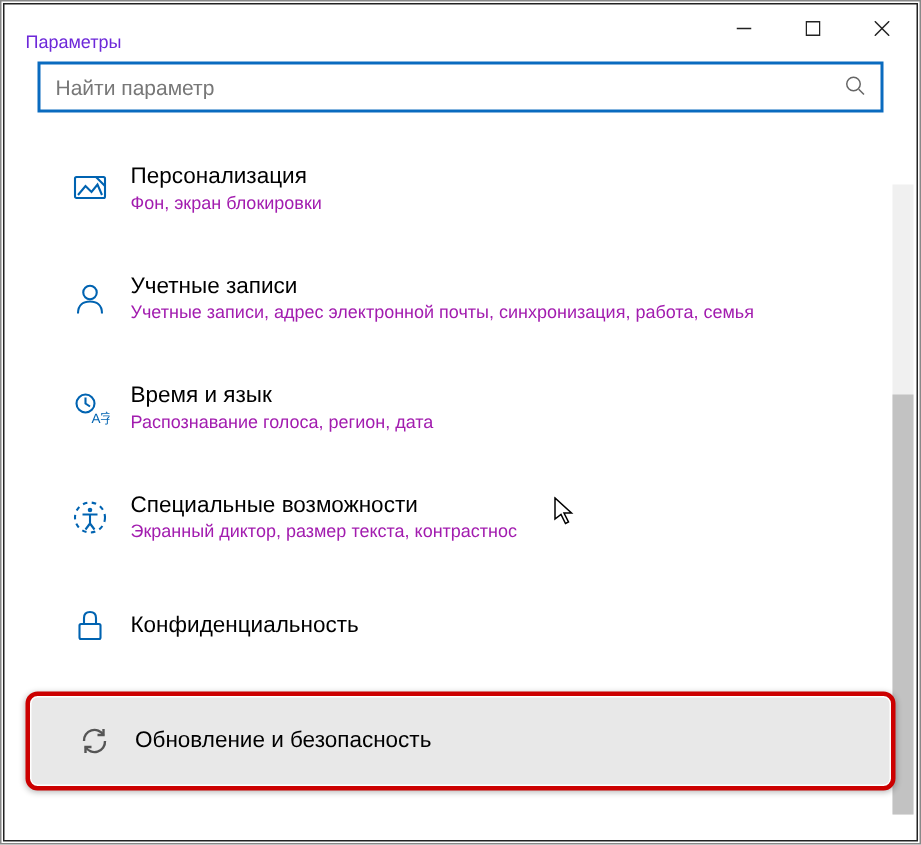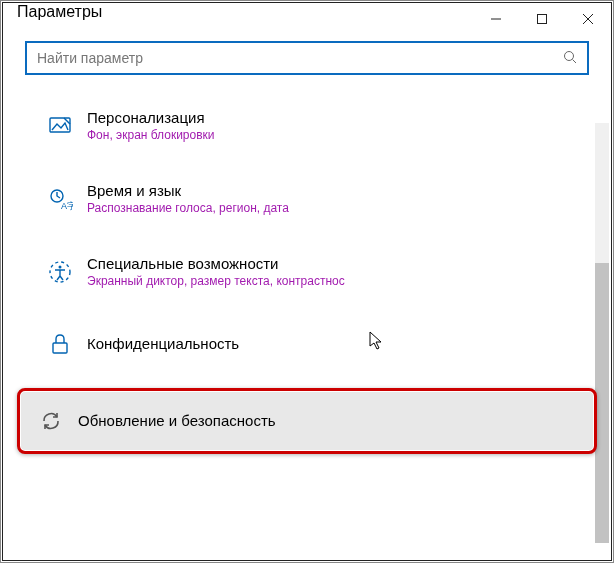--- a/index.html
+++ b/index.html
@@ -1,34 +1,34 @@
 <!DOCTYPE html>
 <html><head>
 <meta charset="utf-8">
 <style>
   *{box-sizing:border-box;margin:0;padding:0;font-family:"Segoe UI",Arial,sans-serif}
   body{background:#fff;width:614px;height:563px;border:1px solid #888;position:relative;overflow:hidden}
   .outer{border:1px solid #222;width:610px;height:559px;margin:1px;position:relative;background:#fff}
-  .titlebar{height:32px;display:flex;align-items:flex-start;padding-left:14px;font-size:16px;color:#000000}
+  .titlebar{height:32px;display:flex;align-items:flex-end;padding-left:14px;font-size:12px;color:#6d28d9}
   .winbtns{position:absolute;right:0;top:0;height:32px;display:flex}
   .winbtn{width:46px;height:32px;display:flex;align-items:center;justify-content:center;font-size:14px;color:#222;cursor:pointer}
   .winbtn svg{display:block}
   .searchwrap{margin:6px 22px 0 22px}
   .search{width:100%;height:34px;border:2px solid #0a6bbf;background:#fff;display:flex;align-items:center;padding:0 10px}
   .search input{flex:1;border:0;outline:0;font-size:14px;color:#3b82f6;background:transparent}
   .search input::placeholder{color:#777}
   .sicon{color:#555;font-size:14px}
   .list{margin-top:22px;position:relative}
   .item{display:flex;align-items:center;padding:12px 0 12px 38px;cursor:pointer;margin-bottom:16px}
   .item .ico{width:32px;height:32px;display:flex;align-items:center;justify-content:flex-end;color:#0063b1}
   .item .txt{margin-left:14px}
   .item .ttl{font-size:15px;color:#000;font-weight:400;margin-bottom:2px}
   .item .sub{font-size:12px;color:#a21caf}
   .item.hover{background:#e8e8e8}
-  .item.last{margin-bottom:0;border-radius:8px;border:3px solid #c00;margin-left:14px;margin-right:14px;padding:14px 0 14px 12px;box-shadow:0 0 0 1px #fff inset,0 1px 4px rgba(0,0,0,.3)}
+  .item.last{margin-bottom:0;border-radius:8px;border:3px solid #c00;margin-left:14px;margin-right:14px;padding:14px 0 14px 24px;box-shadow:0 0 0 1px #fff inset,0 1px 4px rgba(0,0,0,.3)}
   .item.last .ico{color:#555}
   .cursor{position:absolute;left:366px;top:328px;pointer-events:none}
   .scrollbar{position:absolute;right:2px;top:120px;width:14px;height:420px;background:#f0f0f0}
   .scrollthumb{position:absolute;right:2px;top:260px;width:14px;height:280px;background:#c2c2c2}
 </style>
 </head>
 <body>
 
 <div class="outer">
   <div class="titlebar">
@@ -77,20 +77,32 @@
             <path d="M5 17 L10 11 L14 15 L18 10 L21 17" fill="none" stroke="#0063b1" stroke-width="1.4"></path>
             <path d="M17 5 L23 11" stroke="#0063b1" stroke-width="1.4"></path>
           </svg>
       </span>
       <div class="txt">
         <div class="ttl">Персонализация</div>
         <div class="sub">Фон, экран блокировки</div>
       </div>
     </div>
 
+    <div class="item">
+      <span class="ico">
+        <svg width="26" height="26" viewBox="0 0 26 26">
+            <circle cx="13" cy="9" r="4.5" fill="none" stroke="#0063b1" stroke-width="1.4"></circle>
+            <path d="M5 23 C5 17 9 15 13 15 C17 15 21 17 21 23" fill="none" stroke="#0063b1" stroke-width="1.4"></path>
+          </svg>
+      </span>
+      <div class="txt">
+        <div class="ttl">Учетные записи</div>
+        <div class="sub">Учетные записи, адрес электронной почты, синхронизация, работа, семья</div>
+      </div>
+    </div>
 
     <div class="item">
       <span class="ico">
         <svg width="26" height="26" viewBox="0 0 26 26">
             <circle cx="10" cy="10" r="6" fill="none" stroke="#0063b1" stroke-width="1.4"></circle>
             <path d="M10 6 L10 10 L13 12" fill="none" stroke="#0063b1" stroke-width="1.4"></path>
             <text x="14" y="23" font-size="9" fill="#0063b1">A字</text>
           </svg>
       </span>
       <div class="txt">

